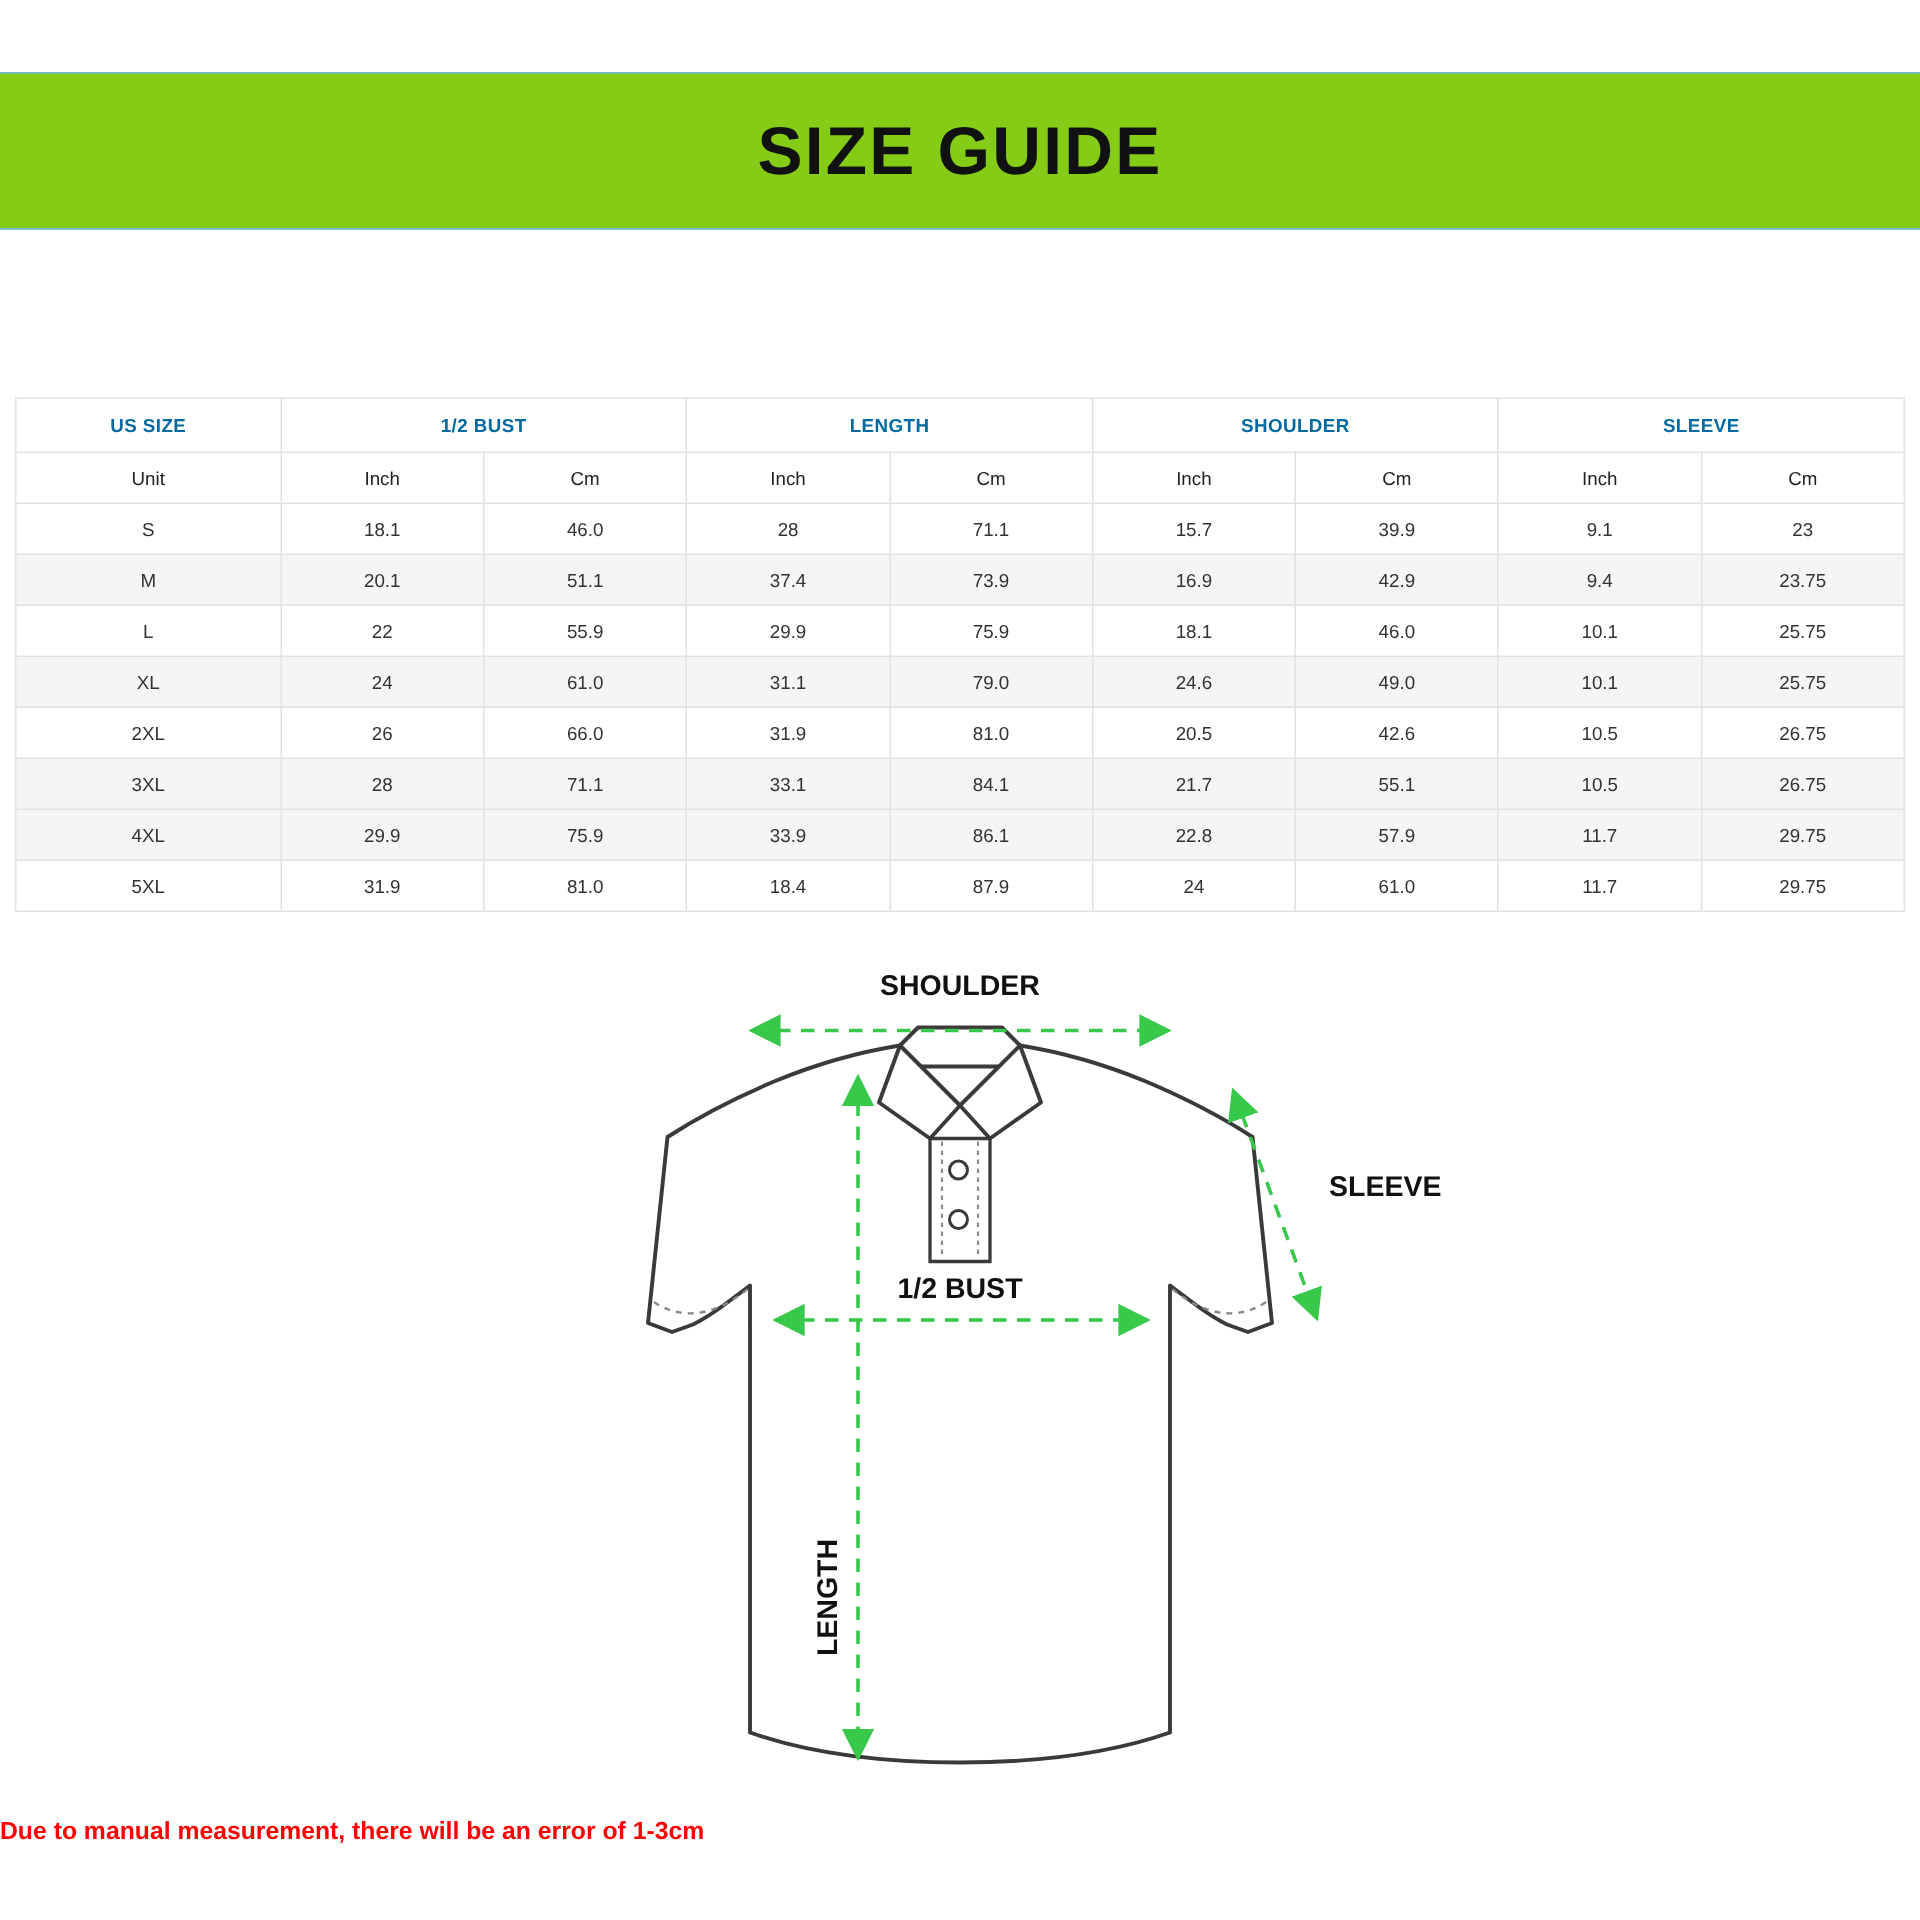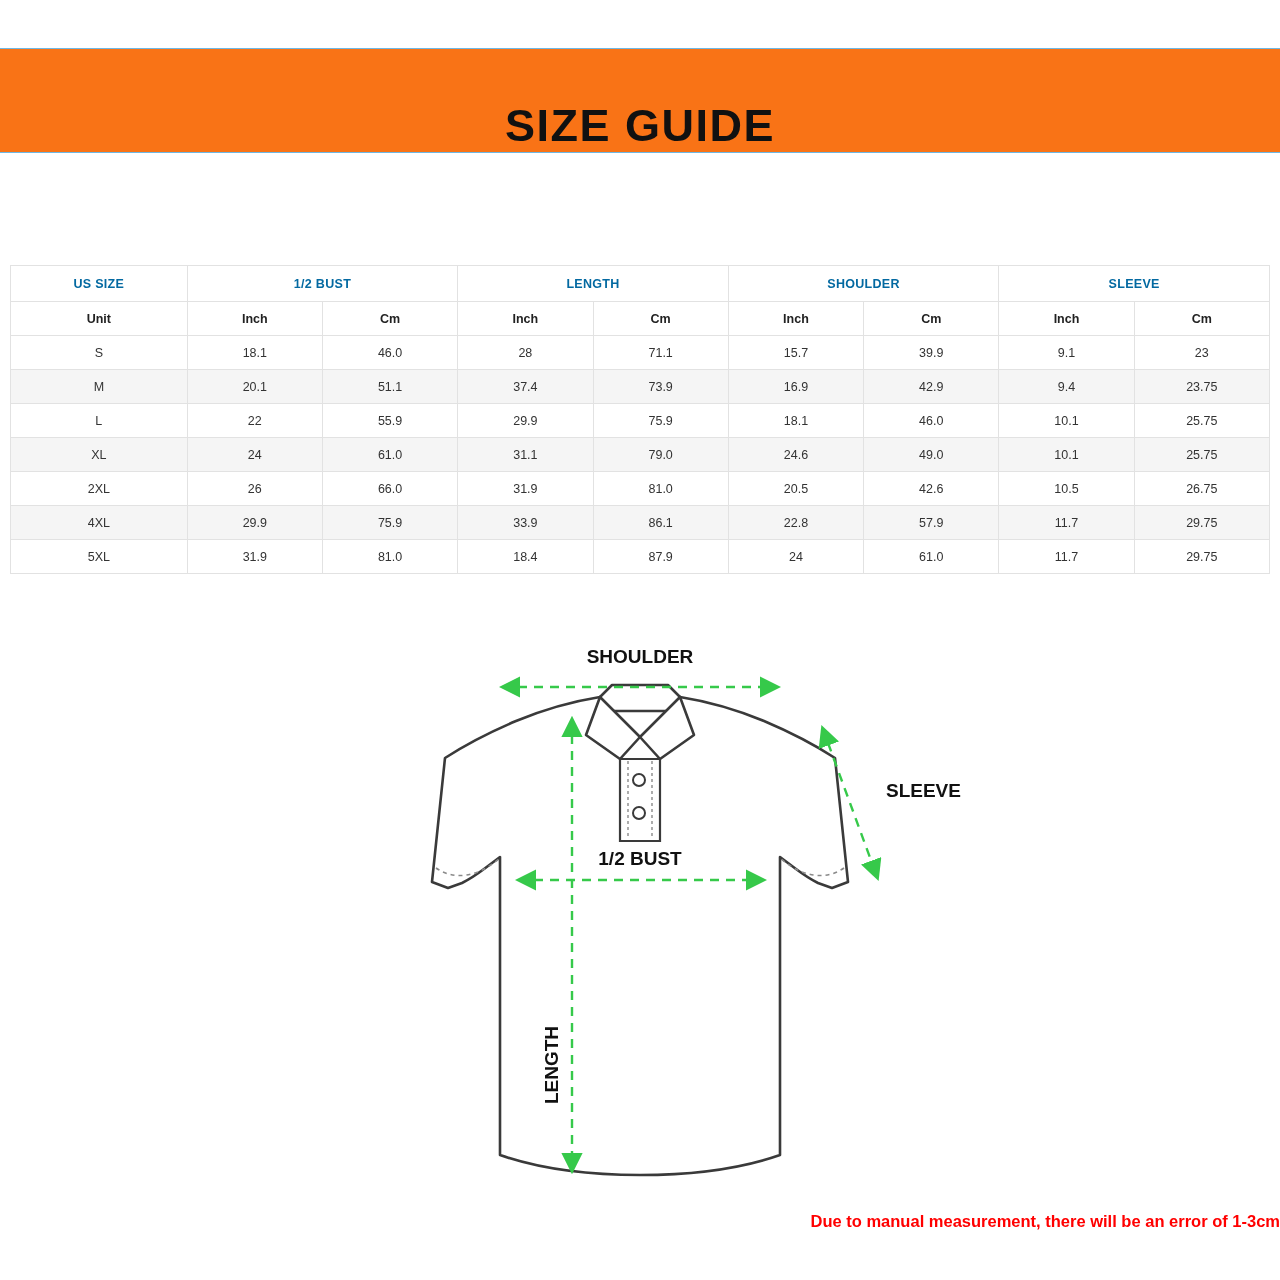--- a/index.html
+++ b/index.html
@@ -18,25 +18,25 @@
     overflow: hidden;
   }
 
   
   .banner {
     position: absolute;
     left: 0;
     top: 48px;
     width: 1280px;
     height: 105px;
-    background: #f97316;
+    background: #84cc16;
     border-top: 1px solid #6fb7e3;
     border-bottom: 1px solid #6fb7e3;
     display: flex;
-    align-items: flex-end;
+    align-items: center;
     justify-content: center;
   }
   .banner-title {
     font-size: 45px;
     font-weight: bold;
     letter-spacing: 1.5px;
     color: #111111;
     font-family: "Liberation Sans", sans-serif;
   }
 
@@ -62,21 +62,21 @@
     font-weight: normal;
   }
   table.size-table thead tr.group-row th {
     font-weight: bold;
     font-size: 12.5px;
     letter-spacing: 0.3px;
     color: #0369a1;
     height: 36px;
   }
   table.size-table thead tr.unit-row th {
-    font-weight: bold;
+    font-weight: normal;
     font-size: 12.5px;
     color: #222222;
     height: 34px;
   }
   table.size-table tbody td.size-cell {
     color: #333333;
   }
   table.size-table tbody tr.alt {
     background: #f5f5f5;
   }
@@ -91,21 +91,21 @@
     width: 1280px;
     height: 575px;
   }
   .illus svg { display: block; }
 
   .note {
     position: absolute;
     left: 0;
     top: 1212px;
     width: 1280px;
-    text-align: right;
+    text-align: left;
     color: #ff0000;
     font-size: 16.5px;
     font-weight: bold;
     font-family: "Liberation Sans", sans-serif;
   }
 </style>
 </head>
 <body>
 
 <div class="page">
@@ -197,20 +197,31 @@
           <td>26</td>
           <td>66.0</td>
           <td>31.9</td>
           <td>81.0</td>
           <td>20.5</td>
           <td>42.6</td>
           <td>10.5</td>
           <td>26.75</td>
         </tr>
         <tr class="alt">
+          <td class="size-cell">3XL</td>
+          <td>28</td>
+          <td>71.1</td>
+          <td>33.1</td>
+          <td>84.1</td>
+          <td>21.7</td>
+          <td>55.1</td>
+          <td>10.5</td>
+          <td>26.75</td>
+        </tr>
+        <tr class="alt">
           <td class="size-cell">4XL</td>
           <td>29.9</td>
           <td>75.9</td>
           <td>33.9</td>
           <td>86.1</td>
           <td>22.8</td>
           <td>57.9</td>
           <td>11.7</td>
           <td>29.75</td>
         </tr>

